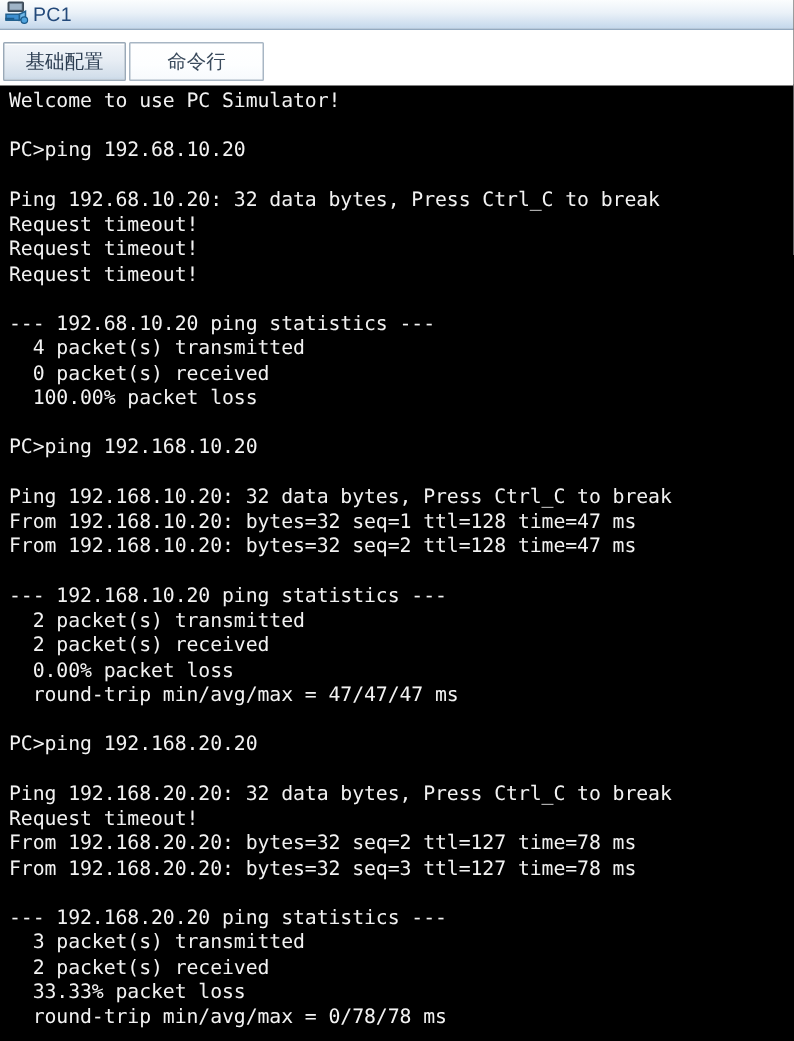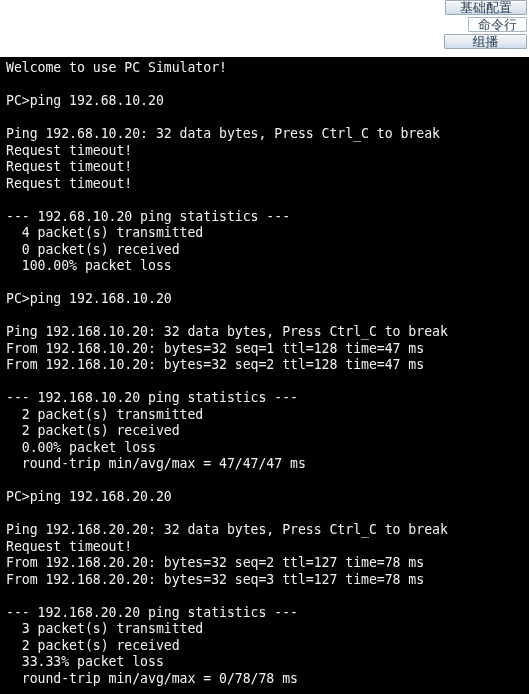--- a/index.html
+++ b/index.html
@@ -51,21 +51,20 @@
 
   
   #tab-strip {
     position: relative;
     height: 36px;
     background: #ffffff;
     padding-left: 2px;
     box-sizing: border-box;
     display: flex;
     align-items: flex-end;
-    flex-direction: column;
   }
   .tab {
     height: 26px;
     margin-right: 2px;
     margin-bottom: 2px;
     border: 1px solid #9aa9b8;
     border-radius: 1px;
     background: linear-gradient(to bottom, #f3f6fa 0%, #e7edf4 48%, #d3dfeb 92%, #c9d8e7 100%);
     display: flex;
     align-items: center;
@@ -115,30 +114,40 @@
   .term-line {
     height: 16.5px;
     white-space: pre;
   }
 </style>
 </head>
 <body>
 
 <div id="app-window">
 
+  <div id="title-bar">
+    <span id="title-icon">
+      <svg width="18" height="17" viewBox="0 0 18 17" xmlns="http://www.w3.org/2000/svg">
+        <rect x="3.5" y="1.5" width="10" height="6" rx="0.5" fill="#5b6b7a" stroke="#3c4a58" stroke-width="1"></rect>
+        <rect x="4.5" y="2.5" width="8" height="4" fill="#9fb4c7"></rect>
+        <path d="M2 9.5 h9 v4 h-9 z" fill="#3f8fd0" stroke="#23618f" stroke-width="1"></path>
+        <path d="M11 9.5 l4 -2 v4 l-4 2 z" fill="#6fb7e8" stroke="#23618f" stroke-width="1"></path>
+        <path d="M1.5 12.5 h6" stroke="#1d5c8c" stroke-width="1.2" fill="none"></path>
+        <circle cx="14.2" cy="13.4" r="2.2" fill="#4fa3dd" stroke="#1d5c8c" stroke-width="0.8"></circle>
+      </svg>
+    </span>
+    <span id="title-text">PC1</span>
+  </div>
 
   <div id="tab-strip">
     <div class="tab" style="width:82px">
       <span class="tab-label">基础配置</span>
     </div>
-    <div class="tab active" style="width:59px">
+    <div class="tab active" style="width:90px">
       <span class="tab-label">命令行</span>
-    </div>
-    <div class="tab" style="width:83px">
-      <span class="tab-label">组播</span>
     </div>
   </div>
 
   <div id="terminal">
     <div id="terminal-lines"><div class="term-line">Welcome to use PC Simulator!</div><div class="term-line">&nbsp;</div><div class="term-line">PC&gt;ping 192.68.10.20</div><div class="term-line">&nbsp;</div><div class="term-line">Ping 192.68.10.20: 32 data bytes, Press Ctrl_C to break</div><div class="term-line">Request timeout!</div><div class="term-line">Request timeout!</div><div class="term-line">Request timeout!</div><div class="term-line">&nbsp;</div><div class="term-line">--- 192.68.10.20 ping statistics ---</div><div class="term-line">  4 packet(s) transmitted</div><div class="term-line">  0 packet(s) received</div><div class="term-line">  100.00% packet loss</div><div class="term-line">&nbsp;</div><div class="term-line">PC&gt;ping 192.168.10.20</div><div class="term-line">&nbsp;</div><div class="term-line">Ping 192.168.10.20: 32 data bytes, Press Ctrl_C to break</div><div class="term-line">From 192.168.10.20: bytes=32 seq=1 ttl=128 time=47 ms</div><div class="term-line">From 192.168.10.20: bytes=32 seq=2 ttl=128 time=47 ms</div><div class="term-line">&nbsp;</div><div class="term-line">--- 192.168.10.20 ping statistics ---</div><div class="term-line">  2 packet(s) transmitted</div><div class="term-line">  2 packet(s) received</div><div class="term-line">  0.00% packet loss</div><div class="term-line">  round-trip min/avg/max = 47/47/47 ms</div><div class="term-line">&nbsp;</div><div class="term-line">PC&gt;ping 192.168.20.20</div><div class="term-line">&nbsp;</div><div class="term-line">Ping 192.168.20.20: 32 data bytes, Press Ctrl_C to break</div><div class="term-line">Request timeout!</div><div class="term-line">From 192.168.20.20: bytes=32 seq=2 ttl=127 time=78 ms</div><div class="term-line">From 192.168.20.20: bytes=32 seq=3 ttl=127 time=78 ms</div><div class="term-line">&nbsp;</div><div class="term-line">--- 192.168.20.20 ping statistics ---</div><div class="term-line">  3 packet(s) transmitted</div><div class="term-line">  2 packet(s) received</div><div class="term-line">  33.33% packet loss</div><div class="term-line">  round-trip min/avg/max = 0/78/78 ms</div></div>
   </div>
 
 </div>
 
 </body></html>

